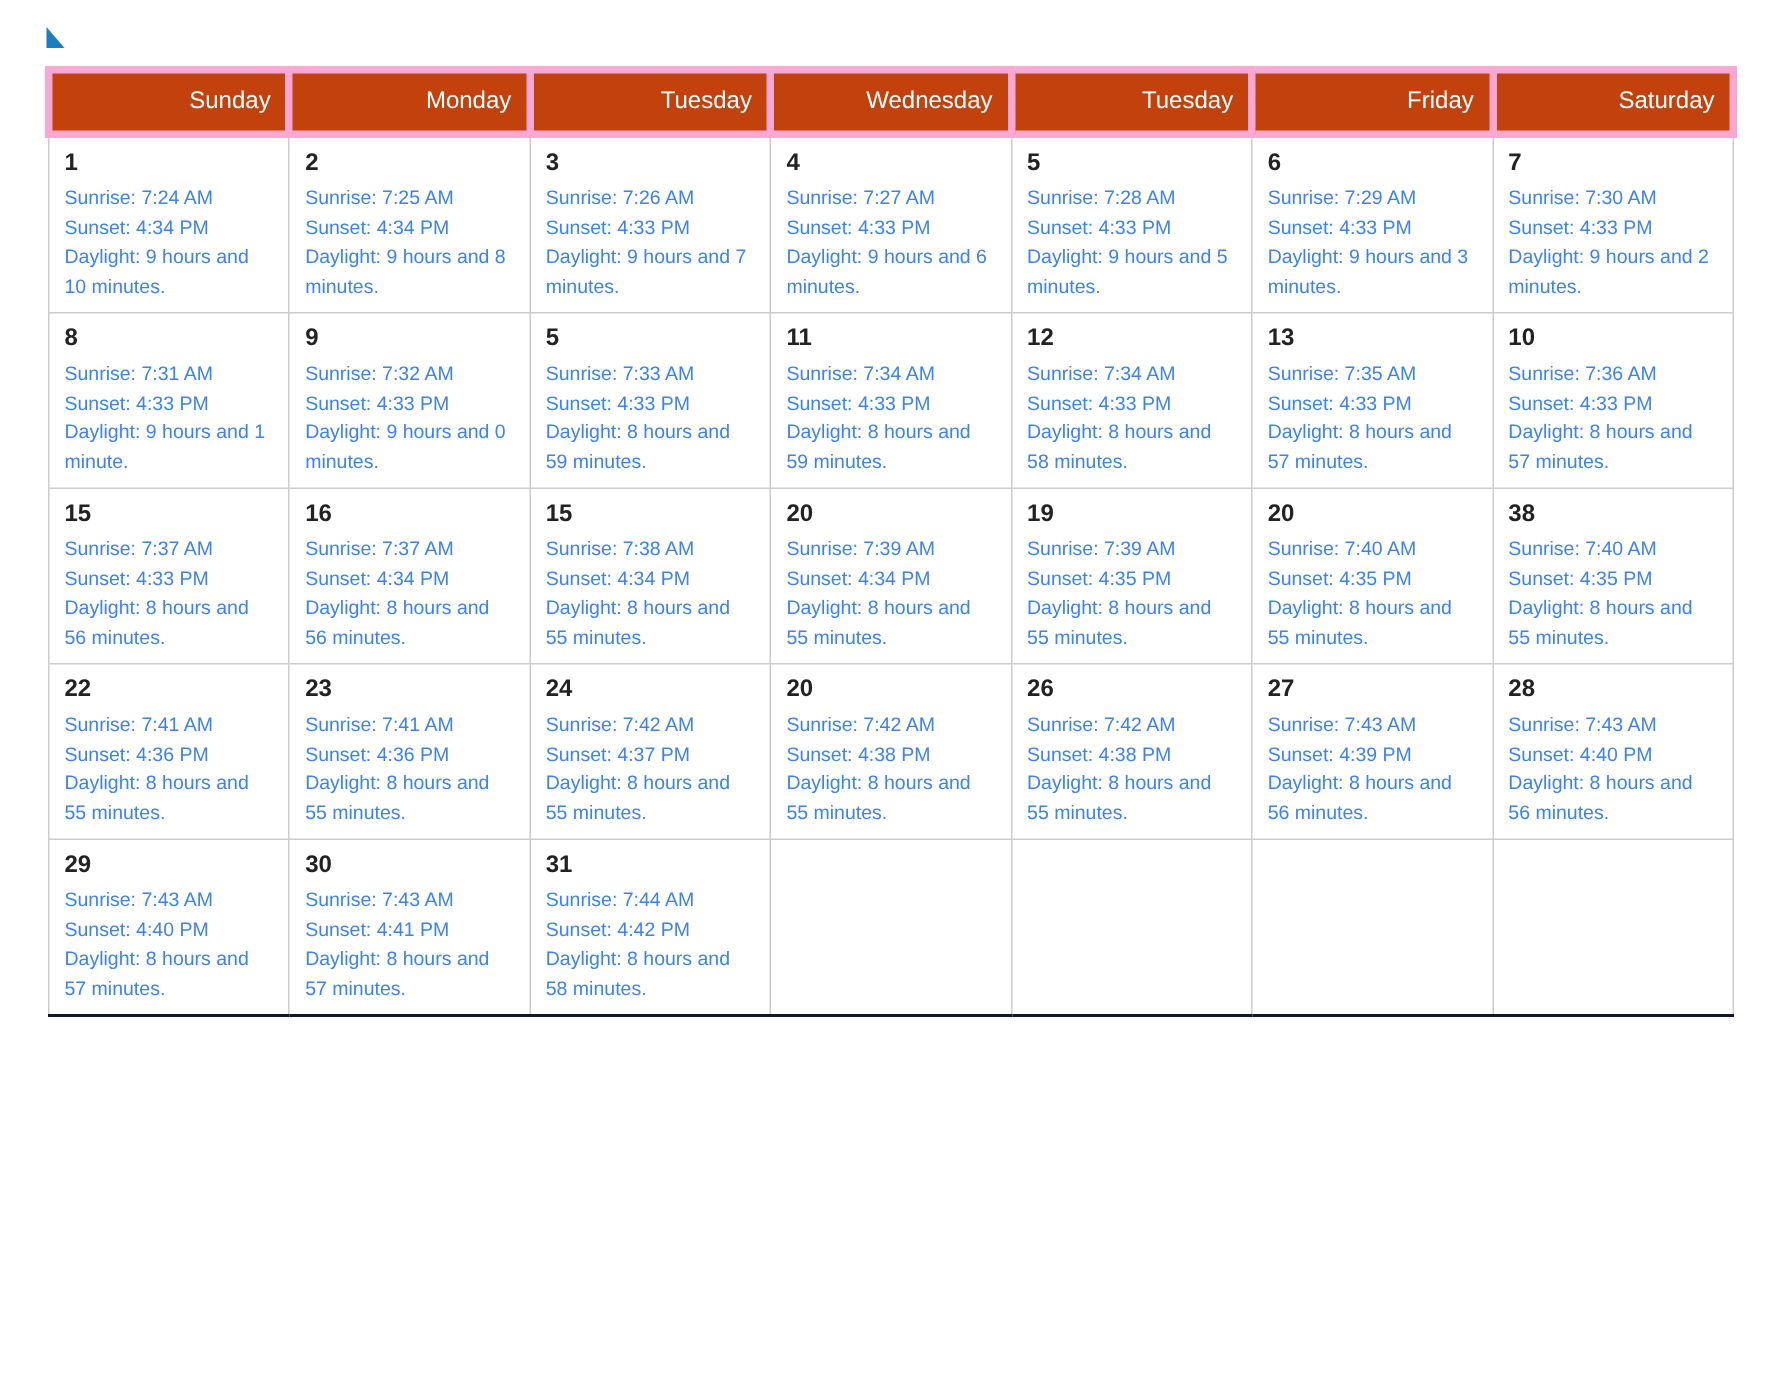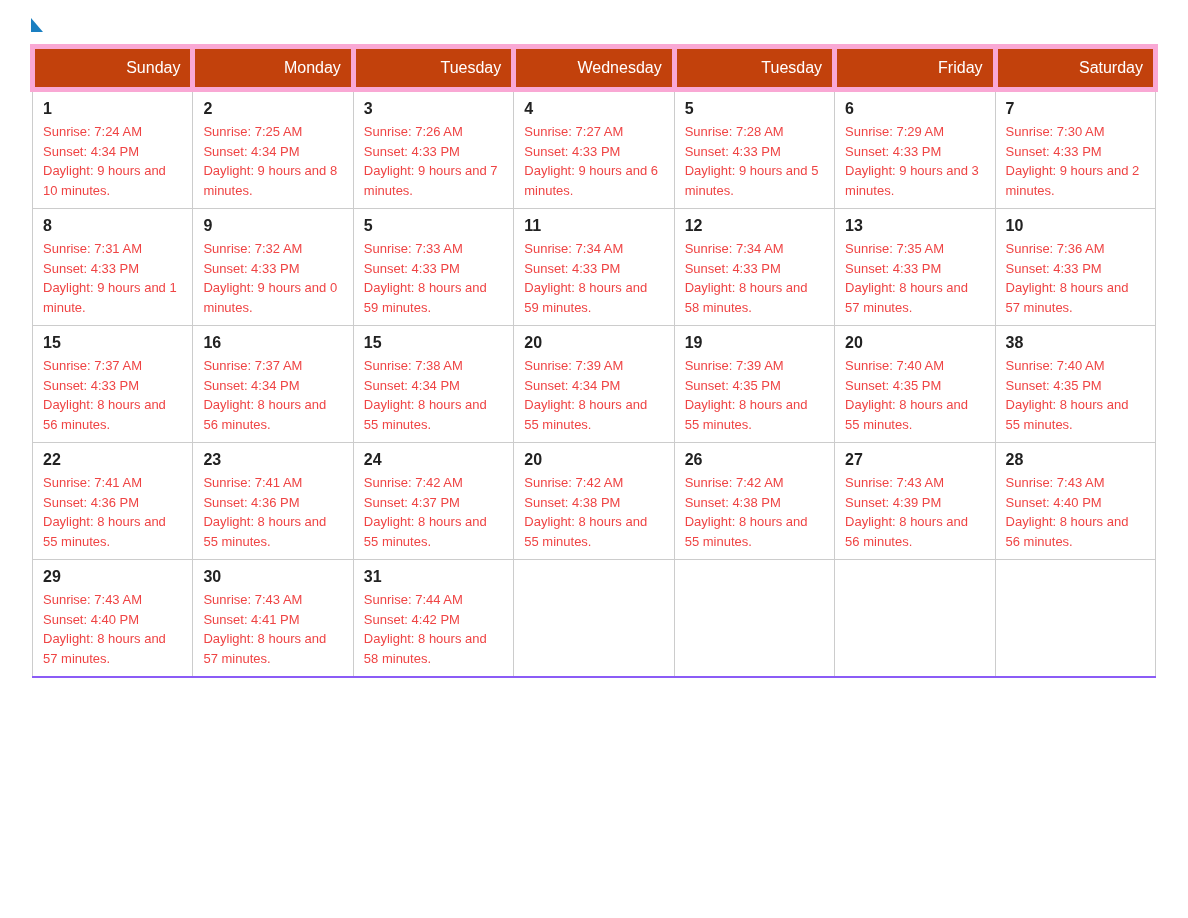--- a/index.html
+++ b/index.html
@@ -61,27 +61,27 @@
     .day-num {
       font-size: 16px;
       font-weight: bold;
       color: #222;
       display: block;
       margin-bottom: 4px;
     }
     .day-info {
       font-size: 13px;
       line-height: 1.5;
-      color: #ef4444;
+      color: #3b82f6;
     }
     .empty-cell {
       background: #fff;
     }
     tbody tr:last-child td {
-      border-bottom: 2px solid #8b5cf6;
+      border-bottom: 2px solid #0f172a;
     }
     thead tr th:first-child {
       border-top-left-radius: 0;
     }
     .logo-wrapper {
       display: flex;
       align-items: center;
       gap: 0;
     }
     .logo-general {

